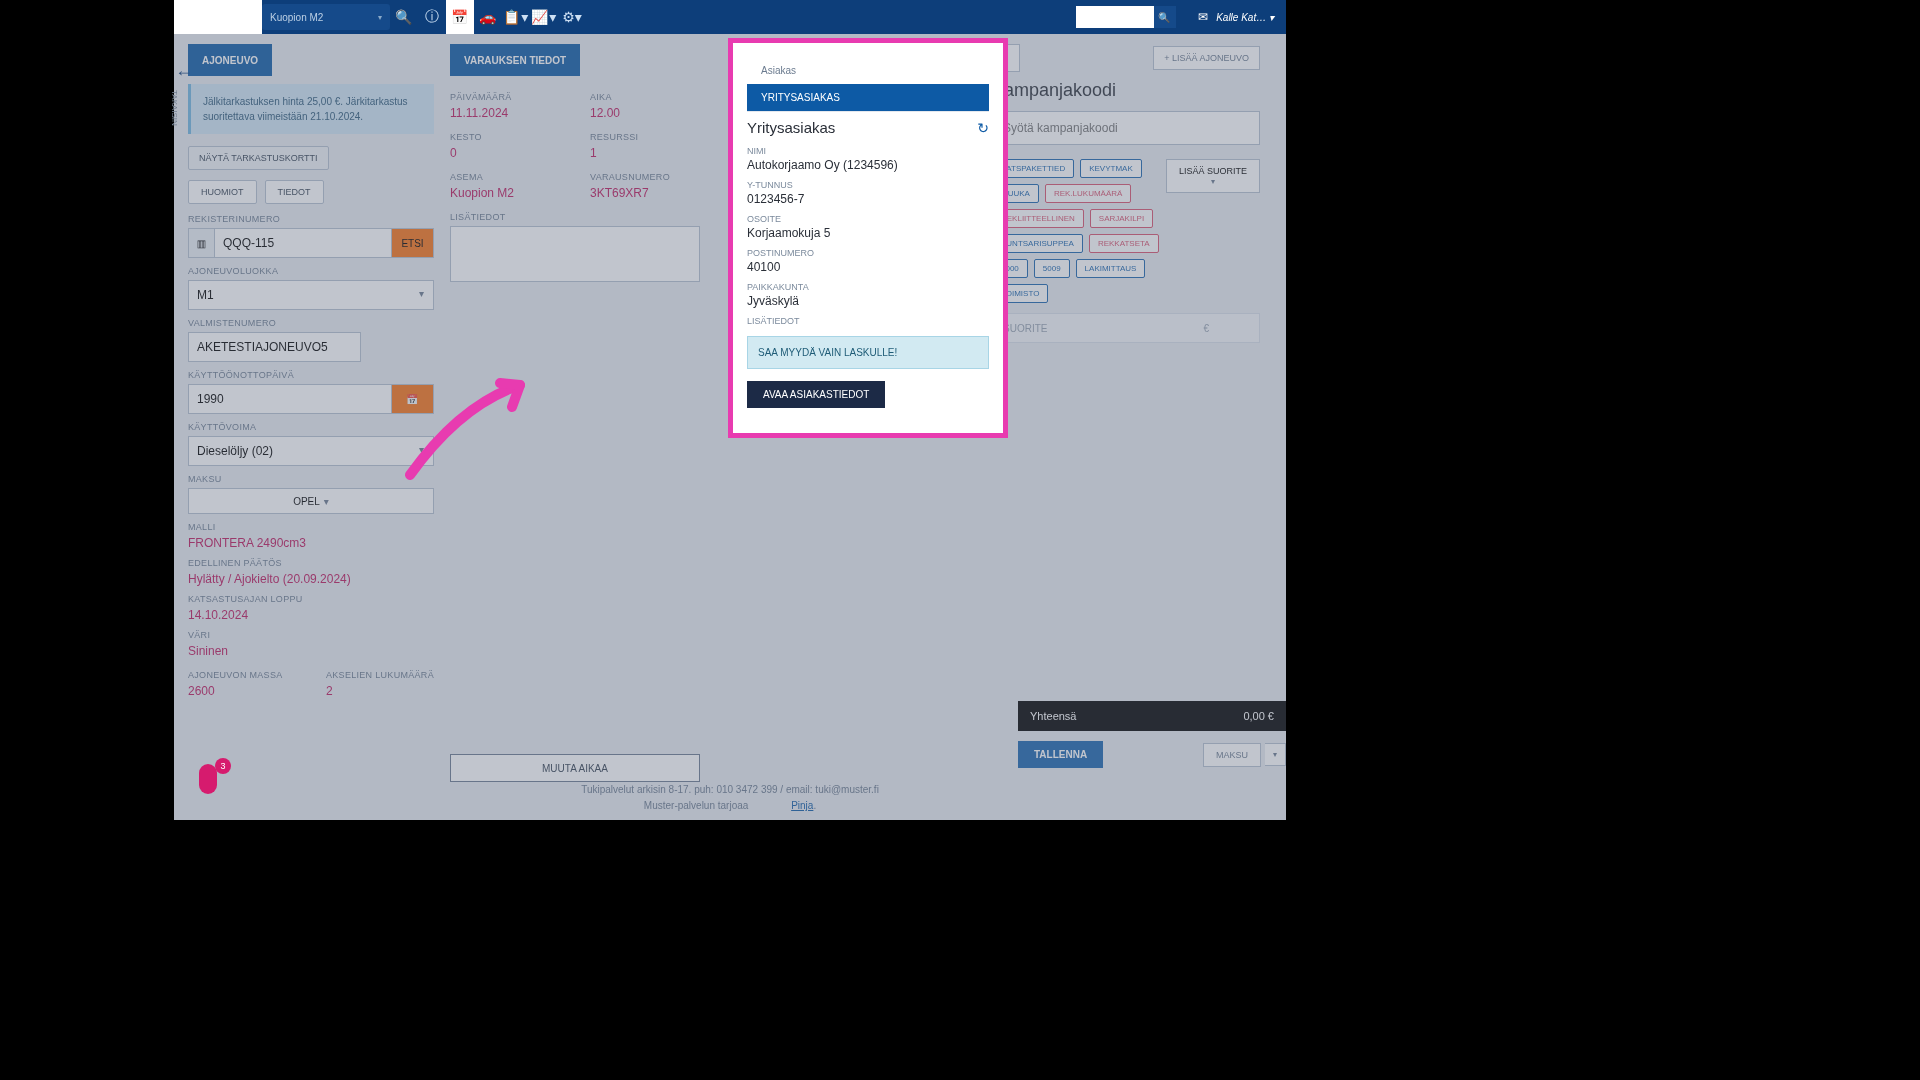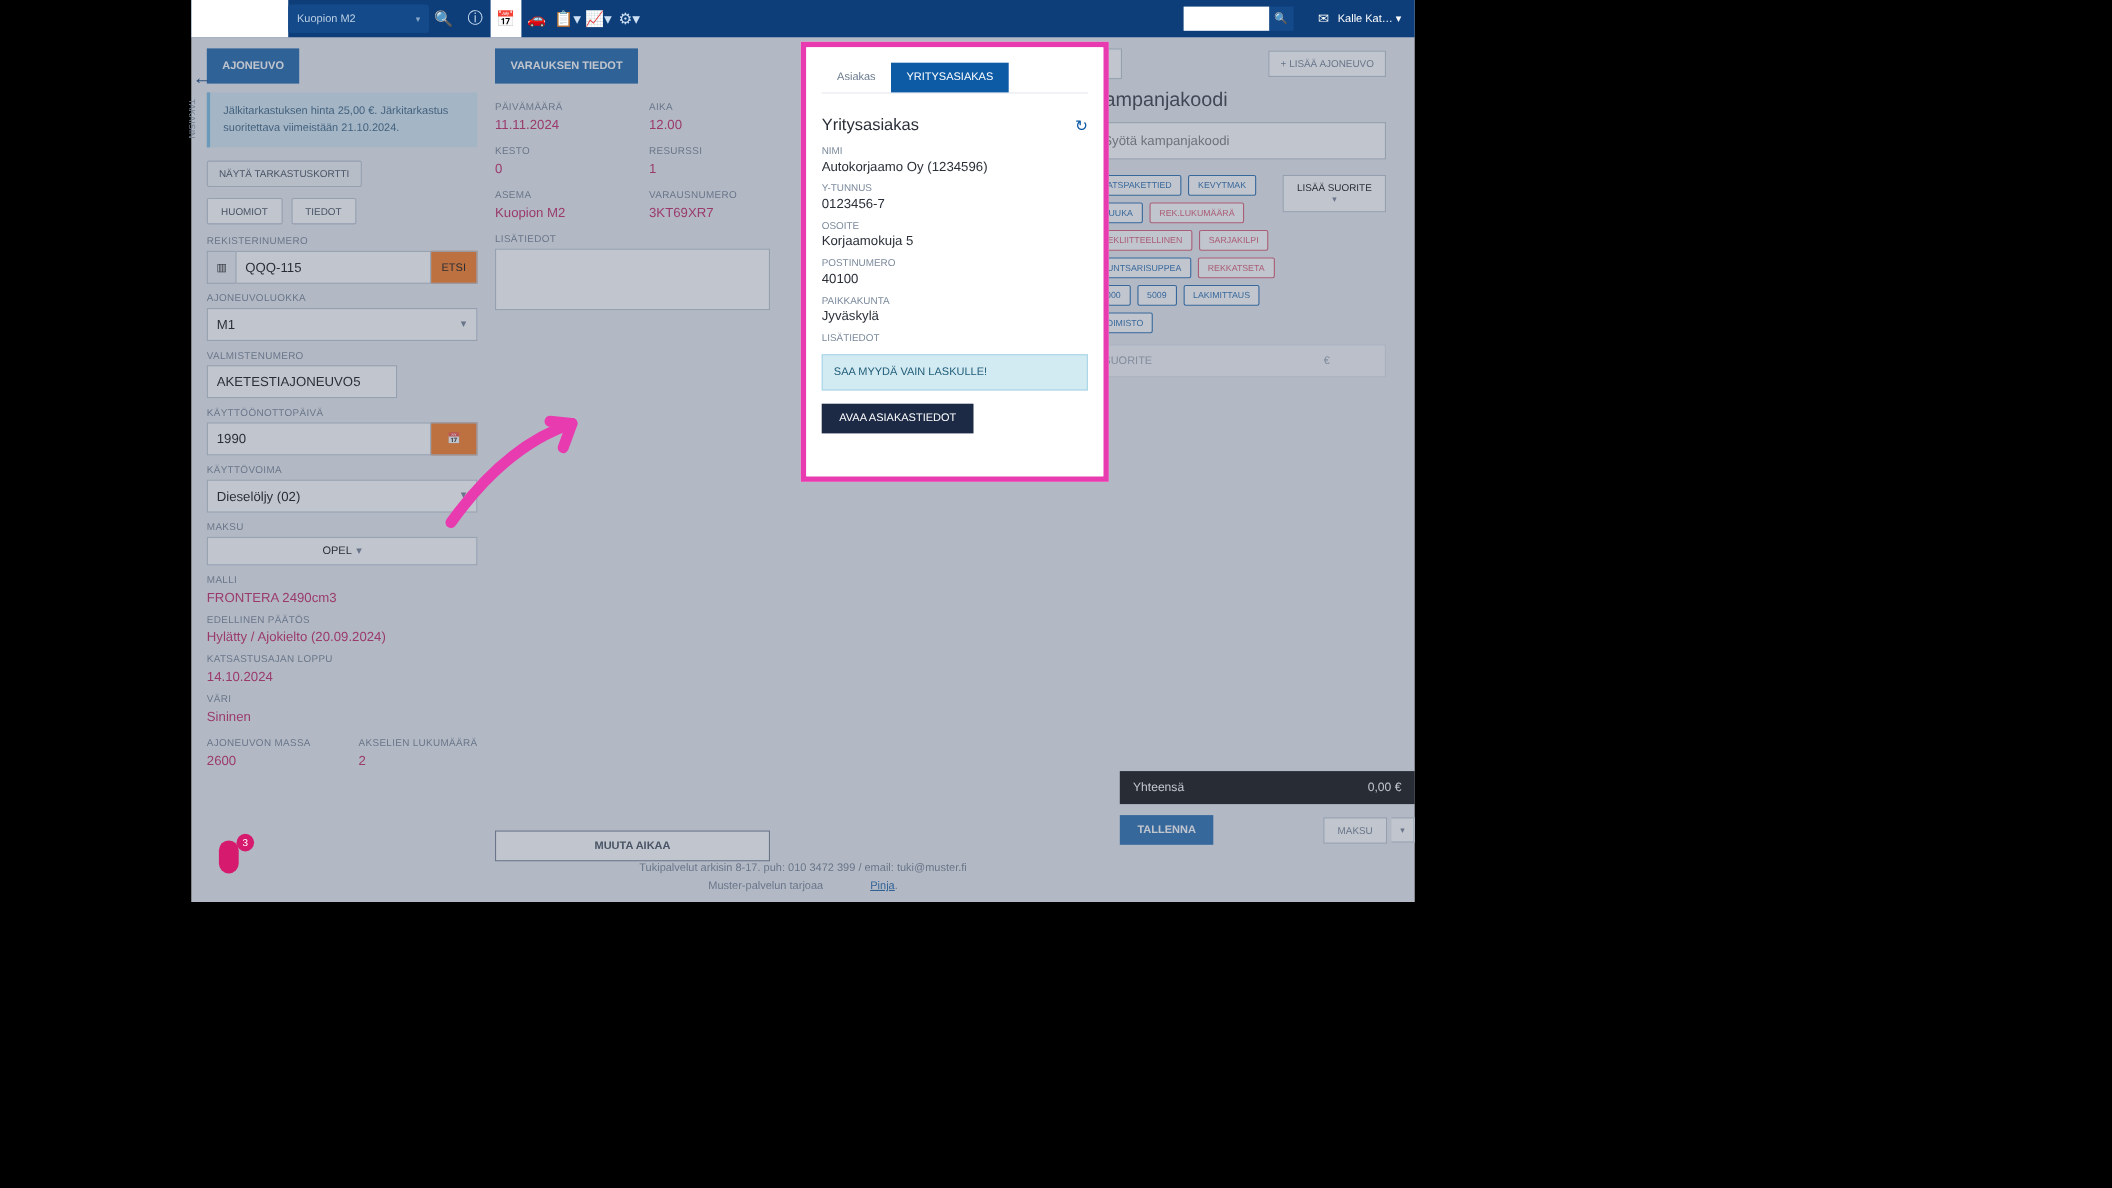--- a/index.html
+++ b/index.html
@@ -8,21 +8,21 @@
 .app { position: absolute; left: 0; top: 0; width: 1112px; height: 820px; background: #e8ebf0; }
 
 .topbar { height: 34px; background: #0d3e7a; display: flex; align-items: center; color: #fff; position: relative; }
 .topbar-logo { width: 88px; height: 34px; background: #fff; }
 .dropdown.loc { margin-left: 0; width: 128px; height: 26px; background: #154a8a; border-radius: 3px; display: flex; align-items: center; padding: 0 8px; font-size: 10px; color: #bcd0e5; position: relative; }
 .dropdown.loc::after { content: "▾"; position: absolute; right: 8px; color: #89a9c8; font-size: 8px; }
 .tbicon { width: 28px; height: 34px; display: flex; align-items: center; justify-content: center; font-size: 14px; color: #cde0f4; }
 .tbicon.active { background: #fff; color: #0d3e7a; }
 .tbsearch { margin-left: auto; height: 22px; width: 78px; background: #fff; border: none; }
 .tbsearchbtn { width: 22px; height: 22px; background: #154a8a; display:flex; align-items:center; justify-content:center; font-size:10px; color:#fff; border:none; margin-right: 14px; }
-.tbuser { font-size: 10px; color: #fff; margin-right: 12px; }
+.tbuser { font-size: 10px; color: #fff; margin-right: 12px; font-style: italic; }
 .mail { margin: 0 8px; font-size: 12px; }
 
 .content { display: flex; padding: 10px 14px 0 14px; gap: 16px; position: relative; }
 .back { position: absolute; left: -2px; top: 24px; width: 24px; height: 24px; background: transparent; display:flex; align-items:center; justify-content:center; color:#0d3e7a; font-size:18px; font-weight:bold; }
 .takaisin { position:absolute; left: -4px; top: 56px; writing-mode: vertical-rl; font-size: 8px; color:#7a8899; cursor:pointer;}
 
 .col { flex-shrink: 0; }
 .col1 { width: 246px; }
 .col2 { width: 250px; }
 .col3 { width: 260px; }
@@ -44,26 +44,26 @@
 .selwrap { position: relative; flex:1; display:flex;}
 .selwrap::after { content:"▾"; position:absolute; right:10px; top:8px; color:#6b7b8f; font-size:10px; pointer-events:none;}
 .input-append { width: 42px; height: 30px; border: 1px solid #b4c0cf; border-left: none; background: #f97316; font-size: 10px; cursor:pointer; }
 .opel-btn { width: 100%; height: 26px; border: 1px solid #b4c0cf; background: #fff; font-size: 10px; display:flex; align-items:center; justify-content:center; cursor:pointer;}
 .opel-btn::after{content:" ▾"; color:#6b7b8f; margin-left:4px;}
 
 .twocol { display:flex; gap: 30px;}
 .twocol > div { flex:1; }
 
 .textarea { width: 100%; height: 56px; border: 1px solid #b4c0cf; background: #fff; font-size: 11px; padding: 6px; resize:none;}
-.muuta { width: 100%; height: 28px; border: 1px solid #6b7b8f; background: #fff; font-size: 10px; color: #364353; margin-top: 468px; cursor:pointer; font-weight: 700;}
+.muuta { width: 100%; height: 28px; border: 1px solid #6b7b8f; background: #fff; font-size: 10px; color: #364353; margin-top: 468px; cursor:pointer; font-weight: 400;}
 .dim-overlay { position: absolute; left: 174px; top: 34px; width: 1112px; height: 786px; background: rgba(100,110,130,0.4); pointer-events: none; }
 
 .pinkbox { position: absolute; left: 555px; top: 38px; width: 280px; height: 400px; border: 5px solid #e83bb0; background: #fff; z-index: 10; }
 .pinkbox-inner { background: #fff; padding: 14px; height: 100%; overflow: auto; }
-.tabs-c { display: flex; gap: 0; margin-bottom: 20px; border-bottom: 1px solid #e4e8ee; }
+.tabs-c { display: flex; gap: 0; margin-bottom: 7px; border-bottom: 1px solid #e4e8ee; flex-direction: column; }
 .tab-c { padding: 8px 14px; font-size: 10px; cursor: pointer; color: #6b7b8f; }
 .tab-c.active { background: #0d5aa5; color: #fff; }
 .ch { font-size: 15px; font-weight: 500; color: #2a2f38; margin-bottom: 10px; display:flex; justify-content:space-between; align-items:center;}
 .refresh { color: #0d5aa5; font-size: 14px; cursor:pointer;}
 .club { font-size: 9px; color: #7b8a9c; margin-top: 8px;}
 .cval { font-size: 12px; color: #2a2f38; margin-top: 2px;}
 .notice { background: #d2eaf2; border: 1px solid #a8d5e6; padding: 10px; font-size: 10px; color: #1f5c77; margin-top: 10px;}
 .avaa { background: #1c2a46; color: #fff; border: none; padding: 8px 16px; font-size: 10px; margin-top: 12px; cursor:pointer;}
 
 .arrow { position: absolute; left: 400px; top: 365px; z-index: 9; pointer-events:none;}

